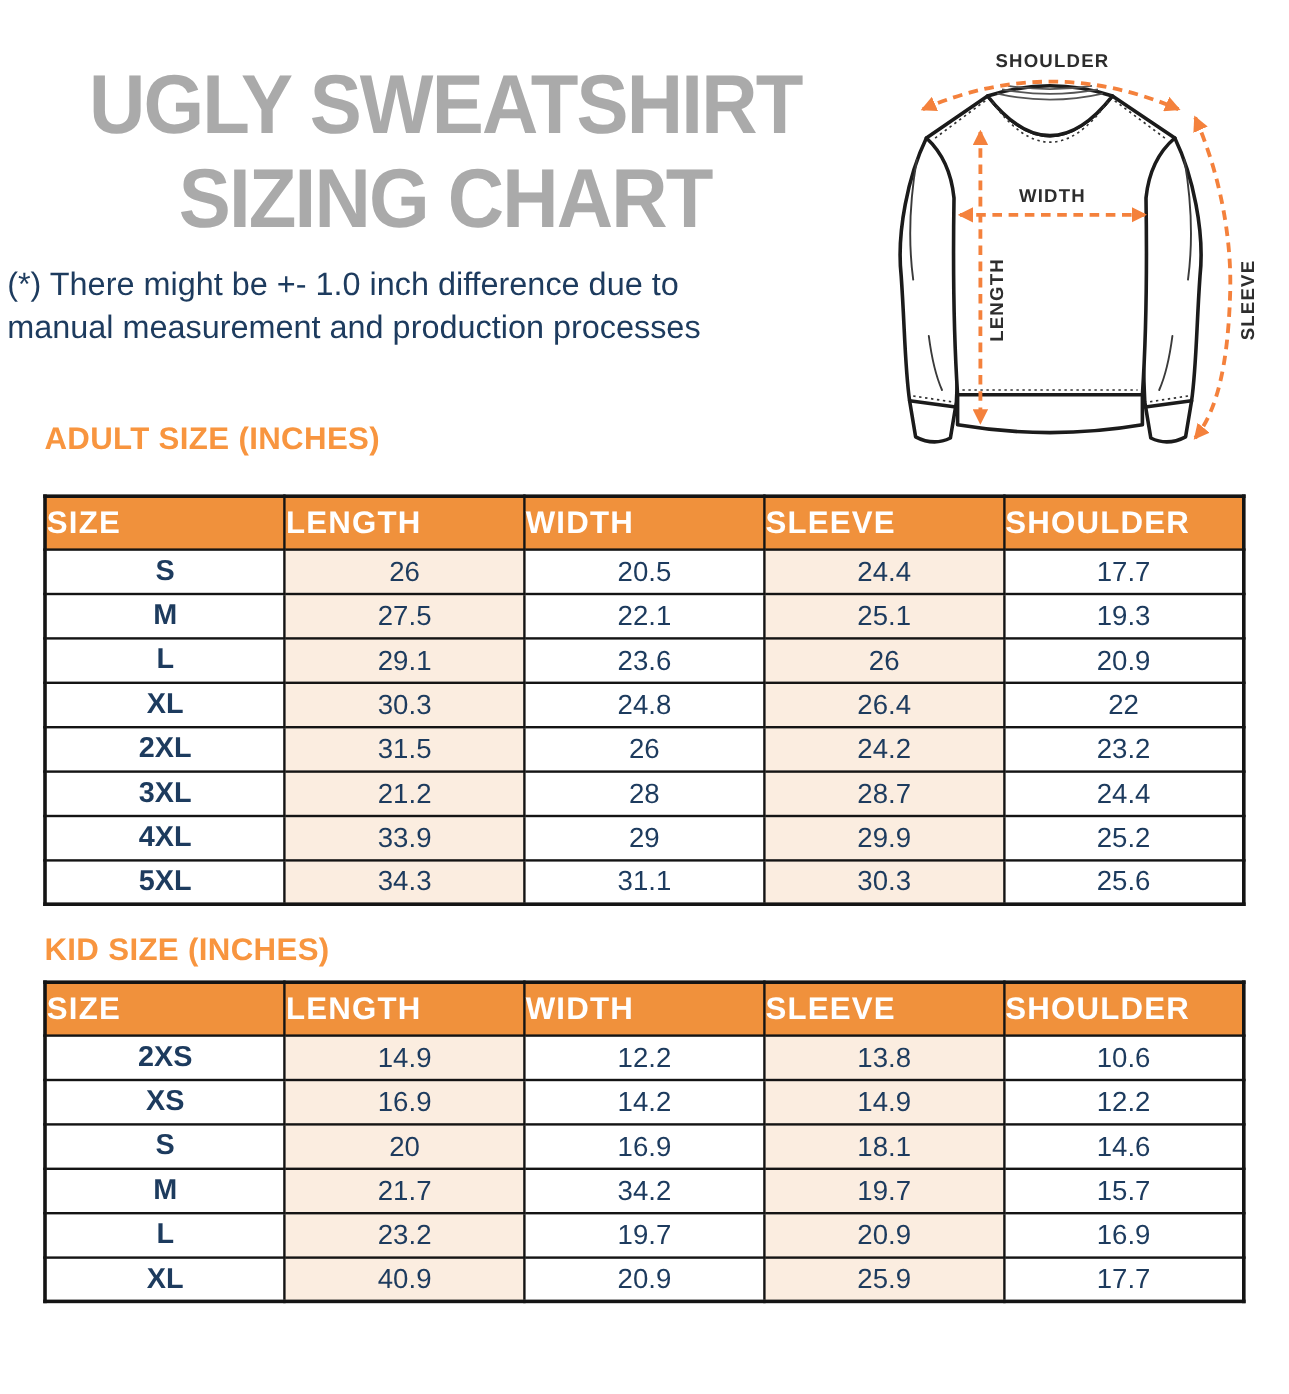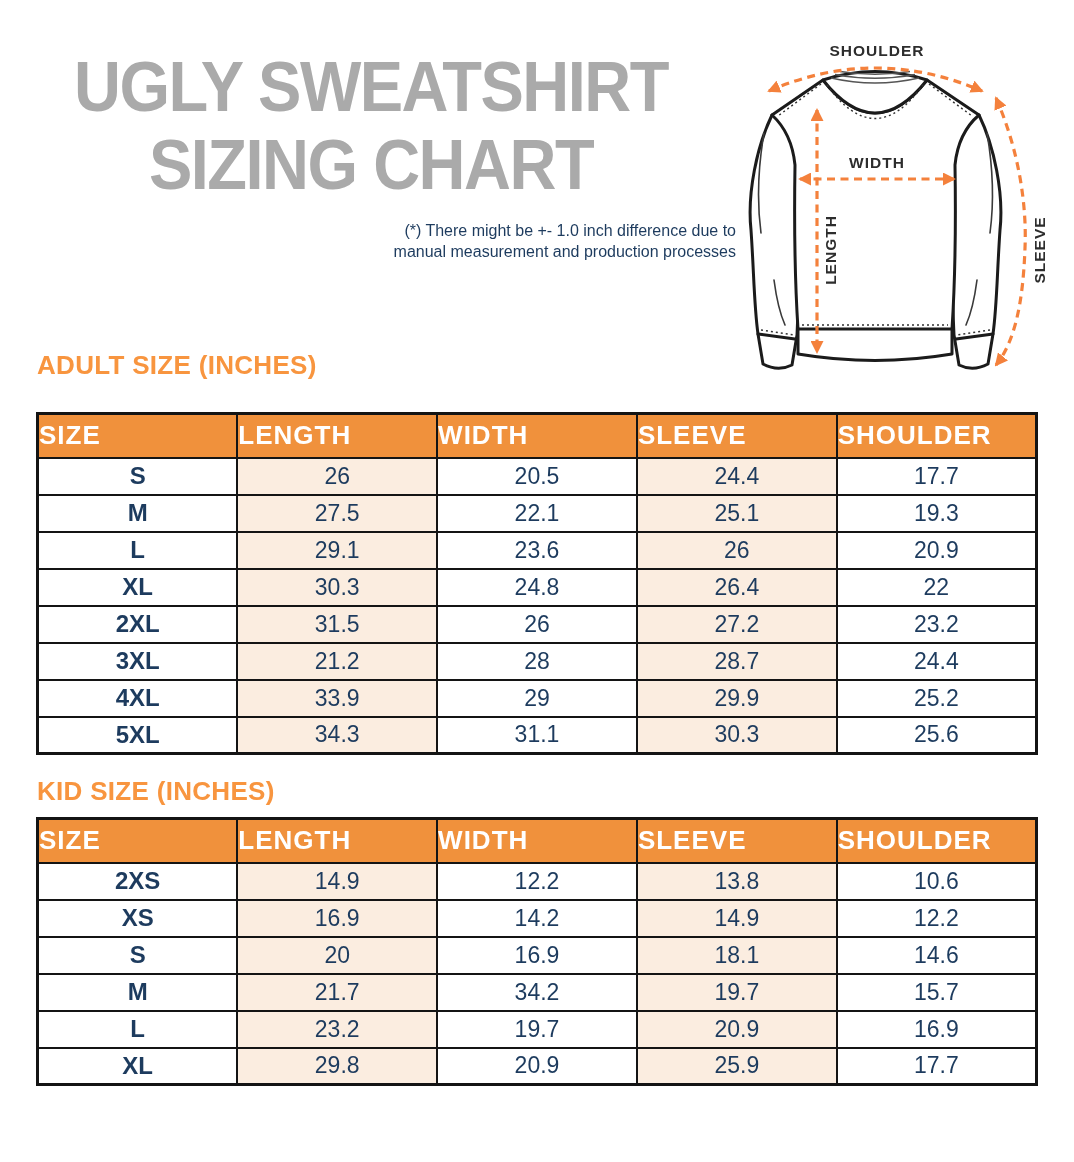--- a/index.html
+++ b/index.html
@@ -20,22 +20,22 @@
   .title-block{
     position:absolute;left:6px;top:48px;width:730px;
     text-align:center;color:var(--gray);
     font-weight:800;letter-spacing:-1.5px;line-height:1.13;
     transform:scaleY(1.07);transform-origin:top center;
   }
   .title-line{font-size:65px;white-space:nowrap;}
 
   .note{
     position:absolute;left:6px;top:220px;width:730px;
-    text-align:right;color:var(--navy);
-    font-size:16px;line-height:1.32;font-weight:500;
+    text-align:left;color:var(--navy);
+    font-size:27px;line-height:1.32;font-weight:500;
   }
 
   
   .diagram{position:absolute;left:744px;top:18px;width:330px;height:362px;}
   .garment{stroke:#1b1b1b;stroke-width:3;fill:#ffffff;stroke-linejoin:round;stroke-linecap:round;}
   .detail{stroke:#3a3a3a;stroke-width:1.6;fill:none;stroke-linecap:round;}
   .rib{stroke:#555;stroke-width:1.4;fill:none;}
   .stitch{stroke:#333;stroke-width:1.4;fill:none;stroke-dasharray:2 3;}
   .meas{stroke:var(--arrow-orange);stroke-width:3.2;fill:none;stroke-dasharray:8 5.5;}
   .meas-label{font-size:15.5px;font-weight:700;fill:#2d2d2d;letter-spacing:1px;}
@@ -173,21 +173,21 @@
           <td class="col-size">XL</td>
           <td class="peach">30.3</td>
           <td>24.8</td>
           <td class="peach">26.4</td>
           <td>22</td>
         </tr>
         <tr>
           <td class="col-size">2XL</td>
           <td class="peach">31.5</td>
           <td>26</td>
-          <td class="peach">27.2</td>
+          <td class="peach">24.2</td>
           <td>23.2</td>
         </tr>
         <tr>
           <td class="col-size">3XL</td>
           <td class="peach">21.2</td>
           <td>28</td>
           <td class="peach">28.7</td>
           <td>24.4</td>
         </tr>
         <tr>
@@ -249,21 +249,21 @@
         </tr>
         <tr>
           <td class="col-size">L</td>
           <td class="peach">23.2</td>
           <td>19.7</td>
           <td class="peach">20.9</td>
           <td>16.9</td>
         </tr>
         <tr>
           <td class="col-size">XL</td>
-          <td class="peach">29.8</td>
+          <td class="peach">40.9</td>
           <td>20.9</td>
           <td class="peach">25.9</td>
           <td>17.7</td>
         </tr>
       </tbody>
   </table>
 
 </div>
 
 </body></html>

